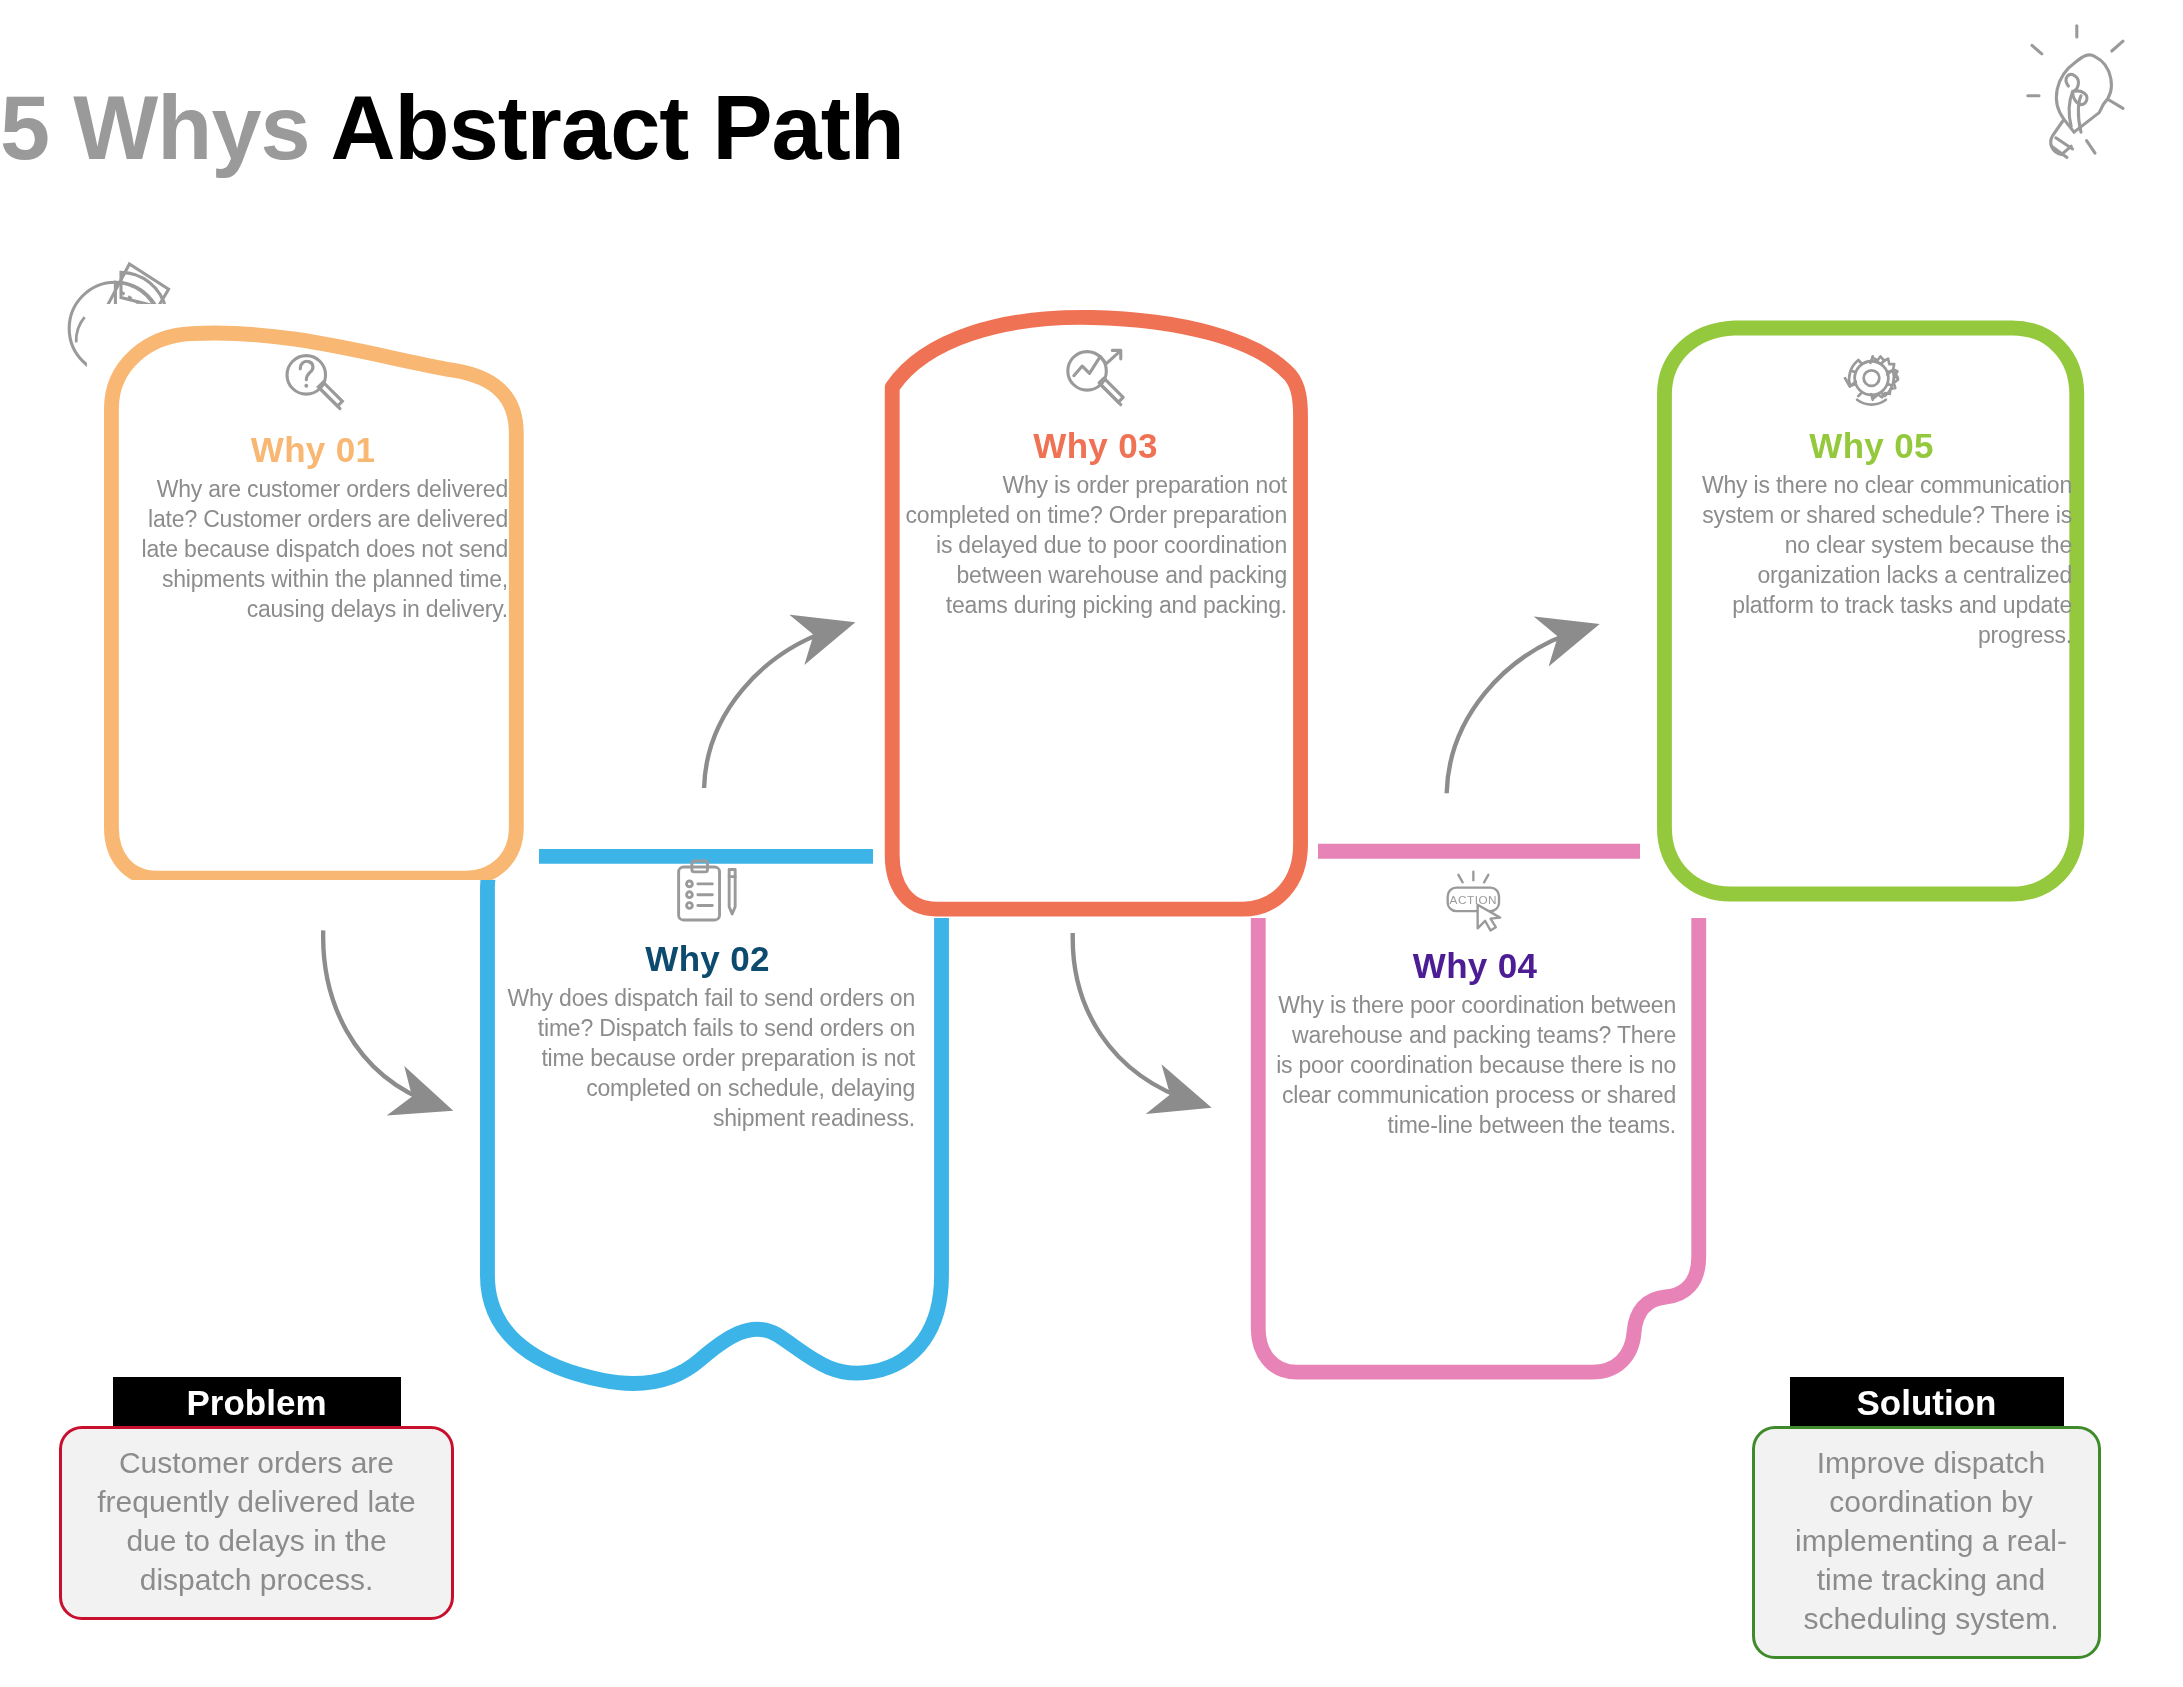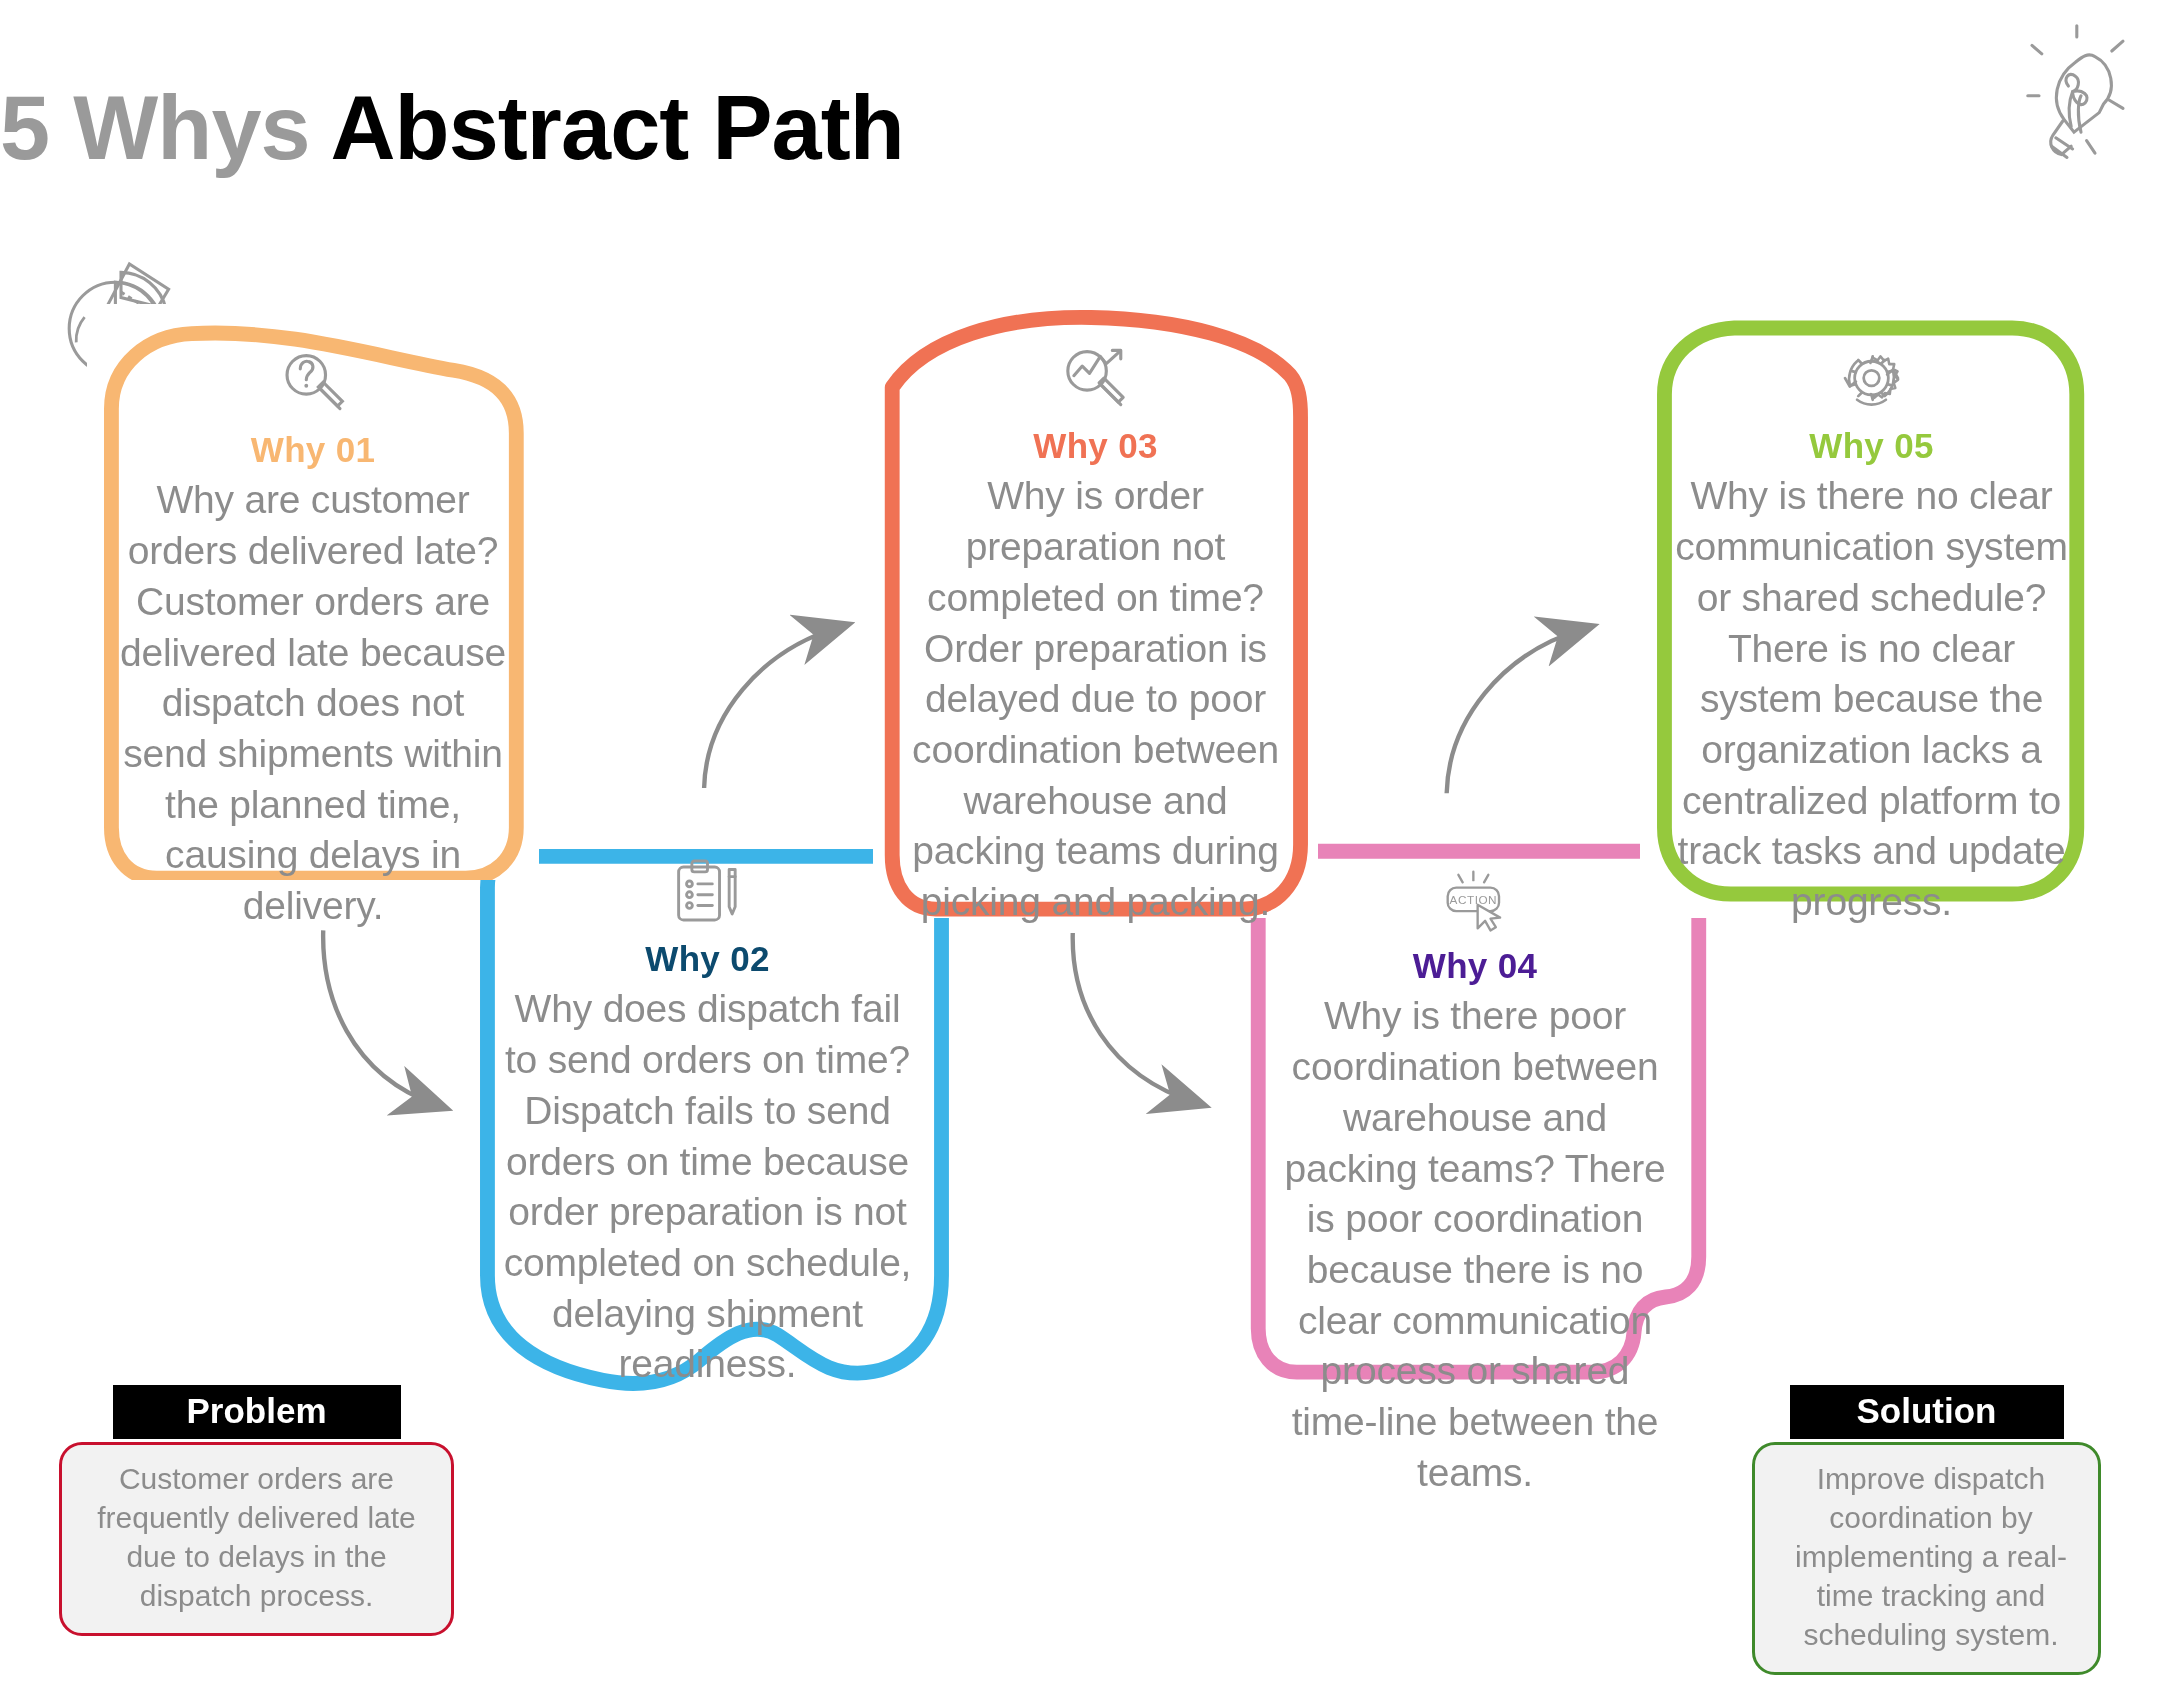--- a/index.html
+++ b/index.html
@@ -65,24 +65,25 @@
     height: 77px;
   }
   .card-title {
     font-size: 35px;
     font-weight: 700;
     letter-spacing: 0.3px;
     margin-bottom: 3.5px;
     line-height: 1.25;
   }
   .card-body {
-    font-size: 39px;
+    font-size: 23px;
     line-height: 1.30;
     color: #8c8c8c;
     letter-spacing: -0.2px;
+    text-align: right;
   }
 
   
   #card-why-01 { left: 87px;  top: 304px;  width: 452px;  height: 576px; z-index: 6; }
   #card-why-02 { left: 463px;  top: 804px;  width: 489px;  height: 594px; z-index: 5; }
   #card-why-03 { left: 873px; top: 307px;  width: 445px;  height: 611px; z-index: 7; }
   #card-why-04 { left: 1239px; top: 811px;  width: 472px;  height: 585px; z-index: 5; }
   #card-why-05 { left: 1640px; top: 307px;  width: 463px;  height: 611px; z-index: 6; }
 
   #card-why-01 .inner { top: 42px; left: 31px; right: 31px; }
@@ -105,21 +106,21 @@
   #solution-box { left: 1752px; top: 1377px; width: 349px; }
 
   .ps-header {
     background: #000000;
     color: #ffffff;
     font-size: 35px;
     font-weight: 700;
     text-align: center;
     padding: 7px 0 8.7px 0;
     width: 288px;
-    margin: 8px auto;
+    margin: 0 auto;
     line-height: 1.1;
   }
   #solution-box .ps-header { width: 274px; }
   .ps-body {
     background: #f2f2f2;
     border: 3.5px solid #c8102e;
     border-radius: 23px;
     margin-top: -5.2px;
     padding: 14px 19px 17.5px 19px;
     font-size: 30px;

